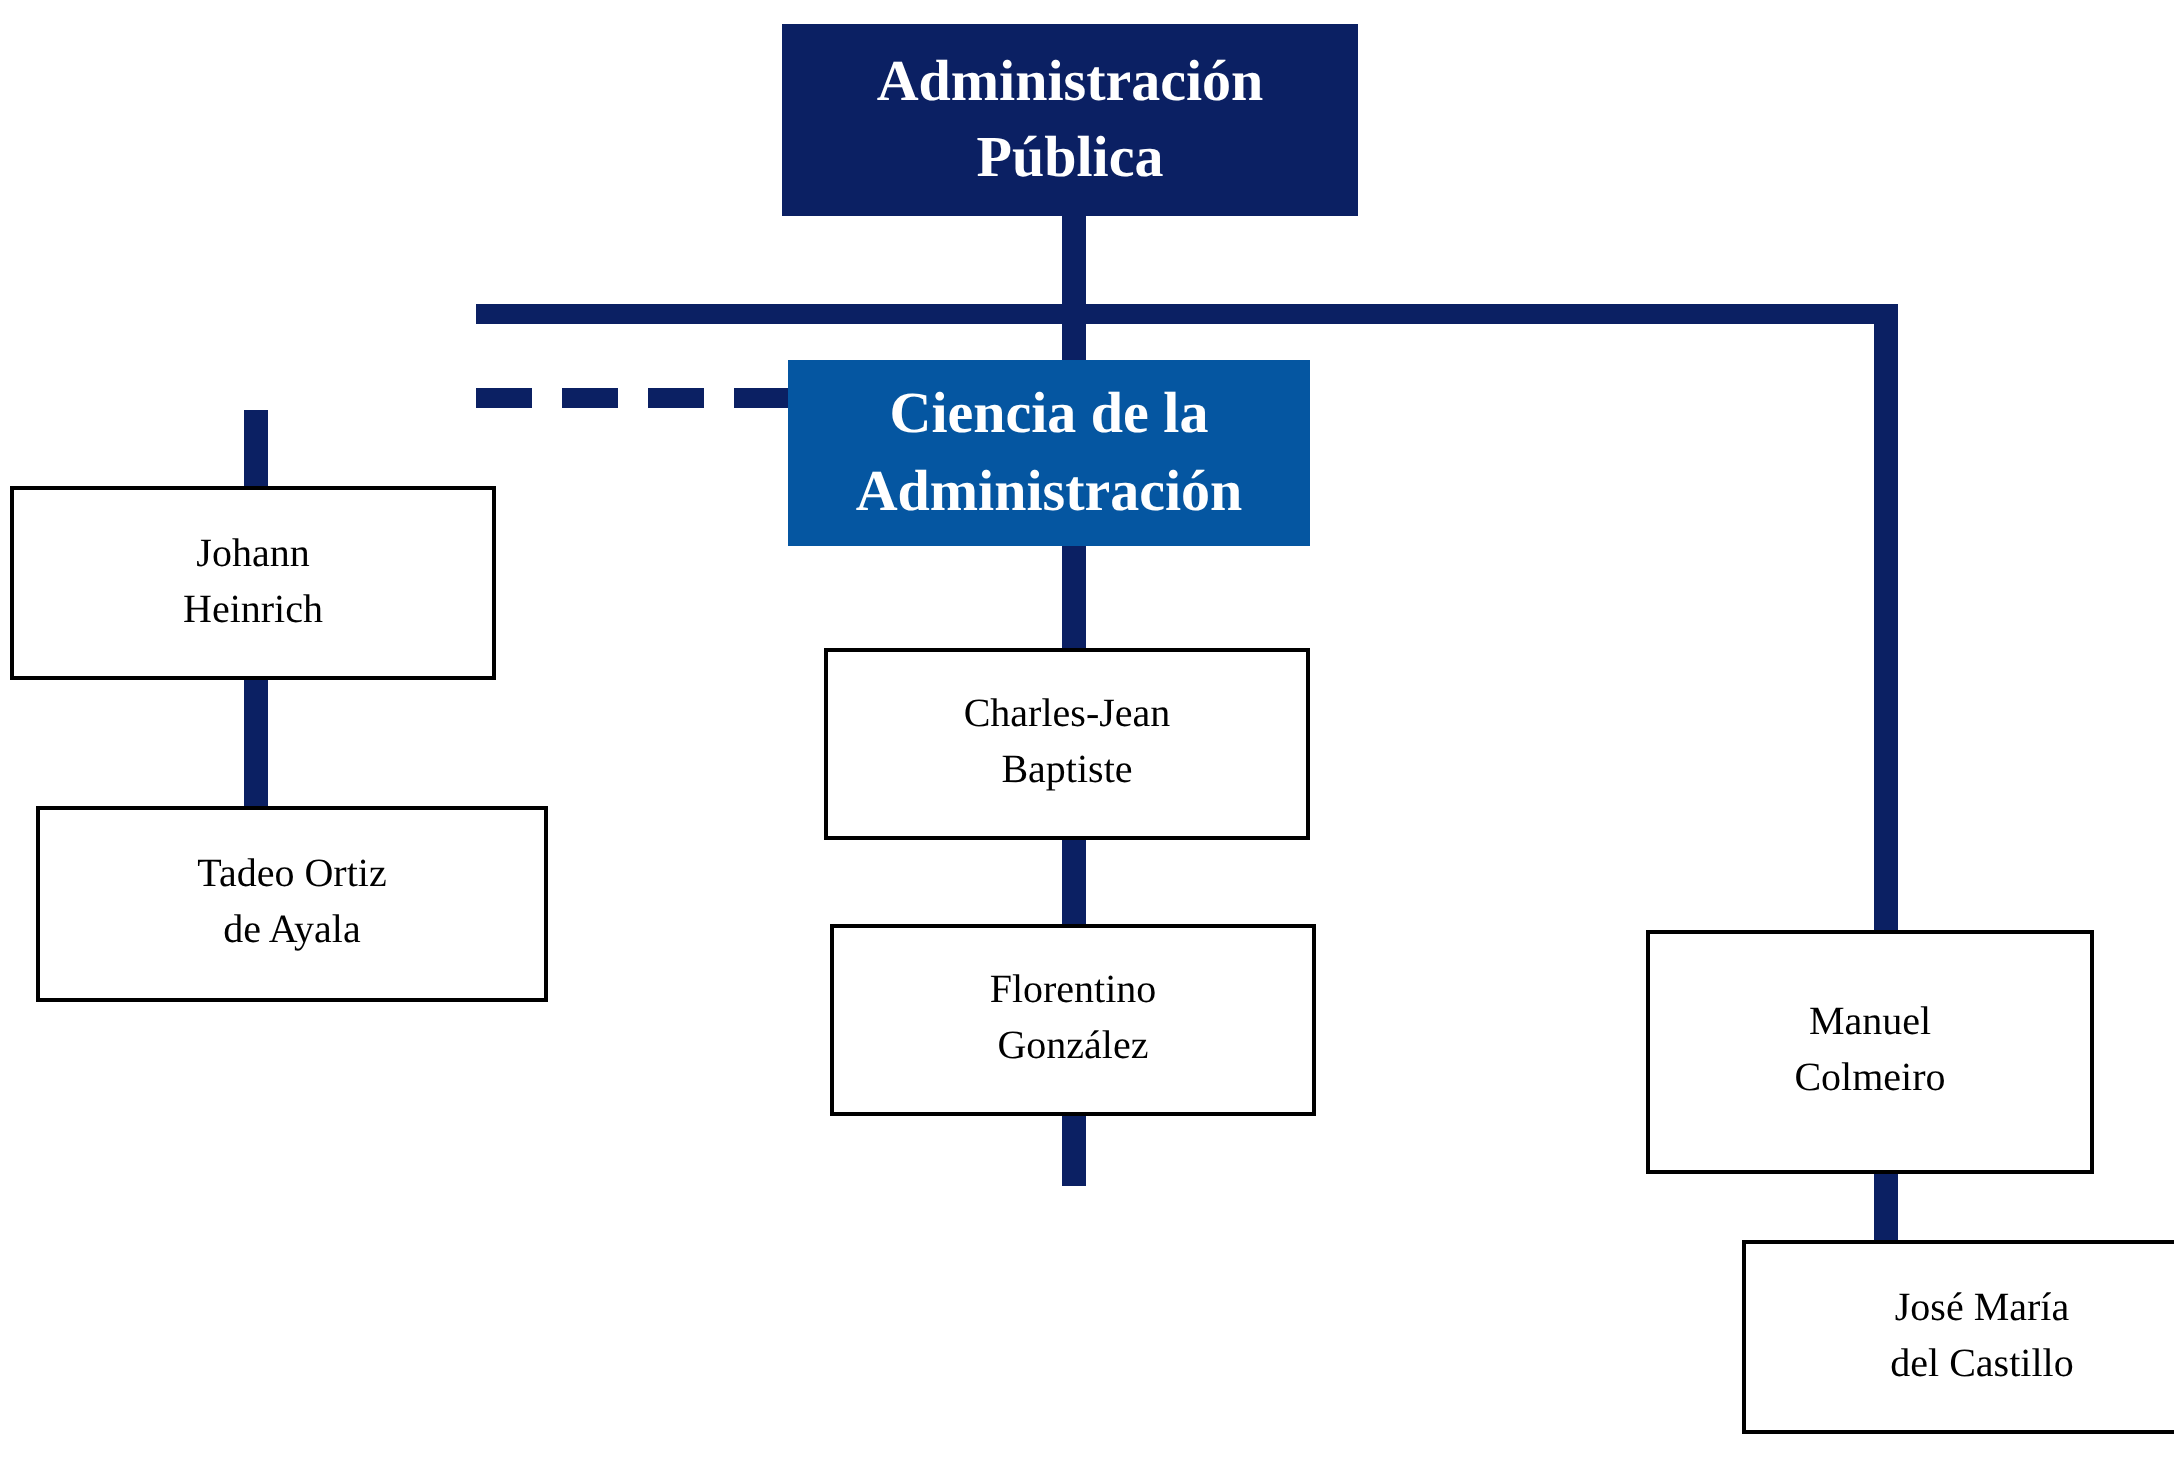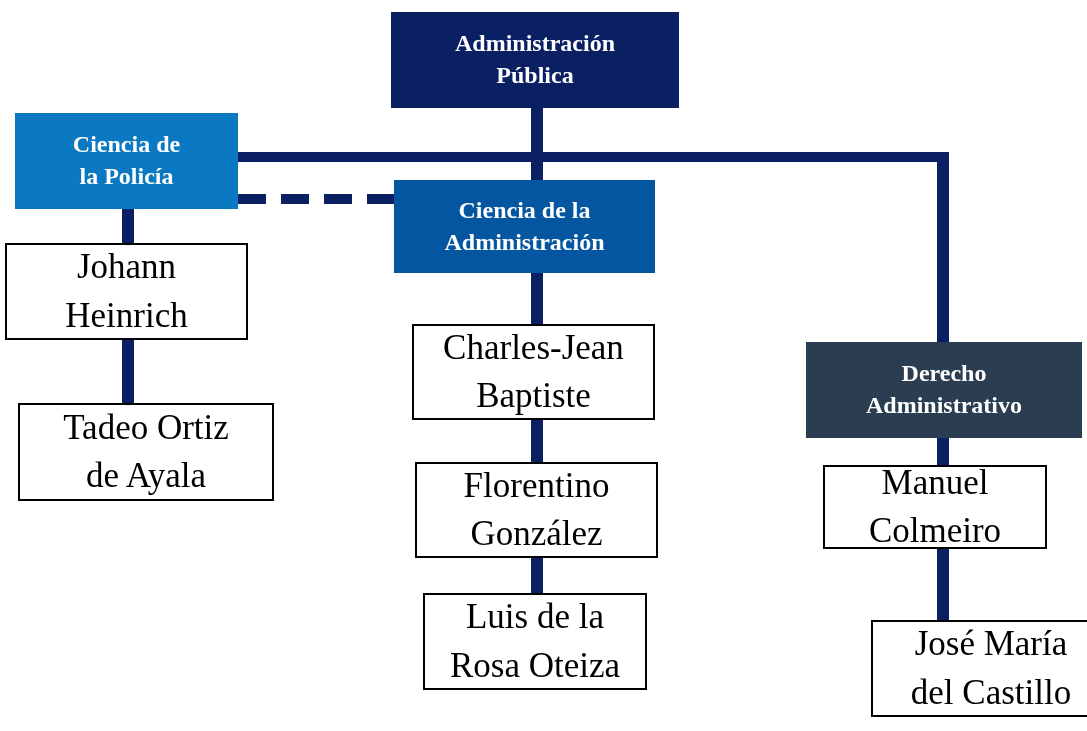--- a/index.html
+++ b/index.html
@@ -32,33 +32,33 @@
     align-items: center;
     justify-content: center;
     text-align: center;
     white-space: pre-line;
     z-index: 2;
   }
 
   .category {
     color: var(--category-text);
     font-weight: bold;
-    font-size: 24px;
+    font-size: 29px;
     line-height: 1.32;
   }
   .category.navy  { background: var(--navy);  }
   .category.azure { background: var(--azure); }
   .category.blue  { background: var(--blue);  }
   .category.slate { background: var(--slate); }
 
   .person {
     background: var(--person-bg);
     border: 2px solid var(--person-border);
     color: var(--person-text);
-    font-size: 35px;
+    font-size: 20px;
     line-height: 1.38;
   }
 
   .connector {
     position: absolute;
     background: var(--connector);
     z-index: 1;
   }
   .connector.dashed {
     background: repeating-linear-gradient(
@@ -73,21 +73,21 @@
   
   #n-admin-publica          { left: 391px; top: 12px;  width: 288px; height: 96px; }
   #n-ciencia-policia        { left: 15px;  top: 113px; width: 223px; height: 96px; }
   #n-ciencia-administracion { left: 394px; top: 180px; width: 261px; height: 93px; }
   #n-derecho-administrativo { left: 806px; top: 342px; width: 276px; height: 96px; }
   #n-johann                 { left: 5px;   top: 243px; width: 243px; height: 97px; }
   #n-tadeo                  { left: 18px;  top: 403px; width: 256px; height: 98px; }
   #n-charles                { left: 412px; top: 324px; width: 243px; height: 96px; }
   #n-florentino             { left: 415px; top: 462px; width: 243px; height: 96px; }
   #n-luis                   { left: 423px; top: 593px; width: 224px; height: 97px; }
-  #n-manuel                 { left: 823px; top: 465px; width: 224px; height: 84px; }
+  #n-manuel                 { left: 823px; top: 465px; width: 224px; height: 122px; }
   #n-jose                   { left: 823px; top: 620px; width: 240px; height: 97px; margin-left: 48px; }
 
   
   #c-center-vertical { left: 531px; top: 107px; width: 12px;  height: 486px; }
   #c-left-vertical   { left: 122px; top: 205px; width: 12px;  height: 200px; }
   #c-right-vertical  { left: 937px; top: 152px; width: 12px;  height: 468px; }
   #c-horizontal-main { left: 238px; top: 152px; width: 711px; height: 10px; }
   #c-dashed          { left: 238px; top: 194px; width: 156px; height: 10px; }
 </style>
 </head>
@@ -97,43 +97,37 @@
 
   <div class="connector" id="c-center-vertical"></div>
   <div class="connector" id="c-left-vertical"></div>
   <div class="connector" id="c-right-vertical"></div>
   <div class="connector" id="c-horizontal-main"></div>
   <div class="connector dashed" id="c-dashed"></div>
 
   <div class="node category navy" id="n-admin-publica">Administración
 Pública</div>
 
-  <div class="node category azure" id="n-ciencia-policia">Ciencia de
-la Policía</div>
 
   <div class="node category blue" id="n-ciencia-administracion">Ciencia de la
 Administración</div>
 
-  <div class="node category slate" id="n-derecho-administrativo">Derecho
-Administrativo</div>
 
   <div class="node person" id="n-johann">Johann
 Heinrich</div>
 
   <div class="node person" id="n-tadeo">Tadeo Ortiz
 de Ayala</div>
 
   <div class="node person" id="n-florentino">Florentino
 González</div>
 
   <div class="node person" id="n-charles">Charles-Jean
 Baptiste</div>
 
-  <div class="node person" id="n-luis">Luis de la
-Rosa Oteiza</div>
 
   <div class="node person" id="n-manuel">Manuel
 Colmeiro</div>
 
   <div class="node person" id="n-jose">José María
 del Castillo</div>
 
 </div>
 
 </body></html>

